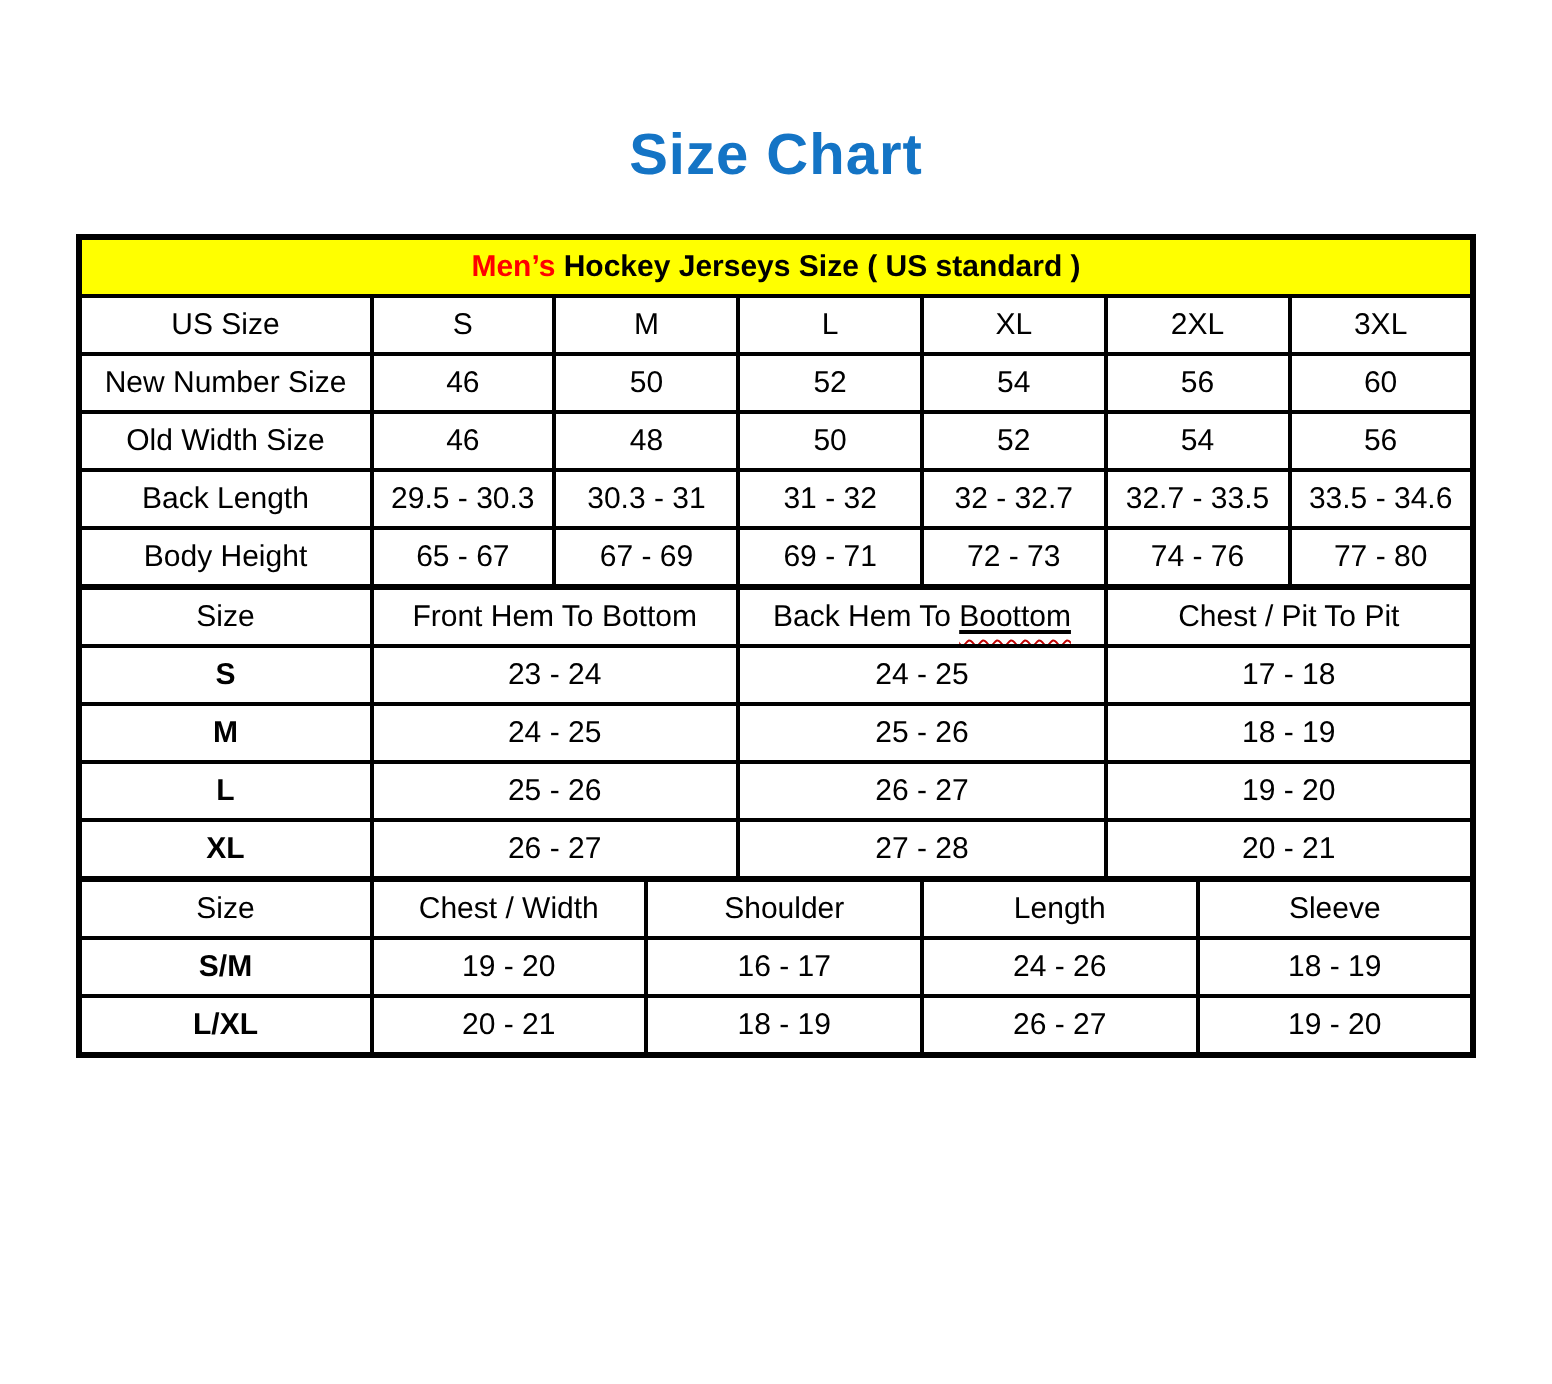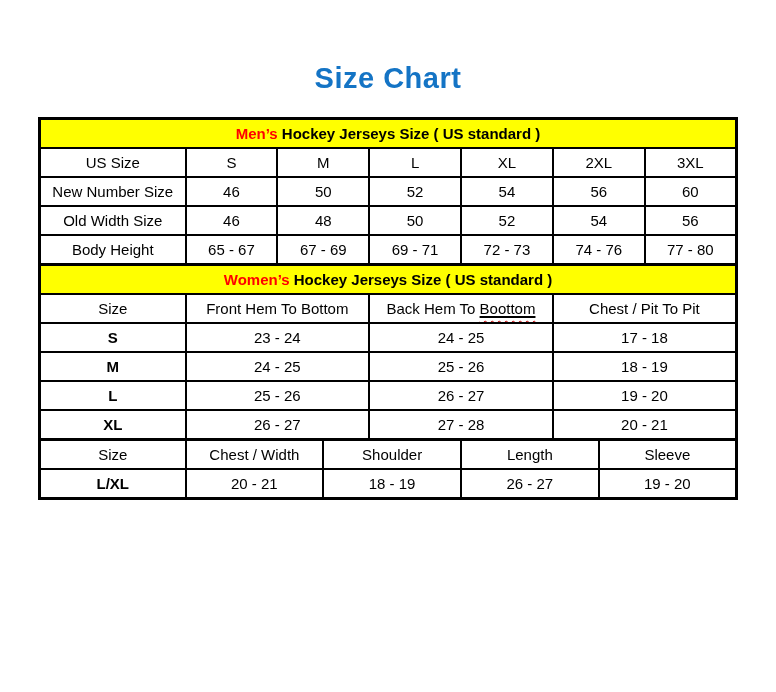--- a/index.html
+++ b/index.html
@@ -118,43 +118,49 @@
         <tr>
           <td class="row-label">Old Width Size</td>
           <td class="data-cell">46</td>
           <td class="data-cell">48</td>
           <td class="data-cell">50</td>
           <td class="data-cell">52</td>
           <td class="data-cell">54</td>
           <td class="data-cell">56</td>
         </tr>
         <tr>
+          <td class="row-label">Back Length</td>
+          <td class="data-cell">29.5 - 30.3</td>
+          <td class="data-cell">30.3 - 31</td>
+          <td class="data-cell">31 - 32</td>
+          <td class="data-cell">32 - 32.7</td>
+          <td class="data-cell">32.7 - 33.5</td>
+          <td class="data-cell">33.5 - 34.6</td>
+        </tr>
+        <tr>
           <td class="row-label">Body Height</td>
           <td class="data-cell">65 - 67</td>
           <td class="data-cell">67 - 69</td>
           <td class="data-cell">69 - 71</td>
           <td class="data-cell">72 - 73</td>
           <td class="data-cell">74 - 76</td>
           <td class="data-cell">77 - 80</td>
         </tr>
       </tbody>
     </table>
 
     <table class="size-table">
       <colgroup>
           <col class="label-col">
           <col>
           <col>
           <col>
         </colgroup>
       <tbody>
         <tr>
-          <td colspan="4" class="band-cell"><span class="band-accent">Women’s</span><span> Hockey Jerseys Size ( US standard )</span></td>
-        </tr>
-        <tr>
           <th class="col-head">Size</th>
           <th class="col-head">Front Hem To Bottom</th>
           <th class="col-head"><span>Back Hem To </span><span class="misspelled-outer"><span class="misspelled-inner">Boottom</span></span></th>
           <th class="col-head">Chest / Pit To Pit</th>
         </tr>
         <tr>
           <td class="row-label-bold">S</td>
           <td class="data-cell">23 - 24</td>
           <td class="data-cell">24 - 25</td>
           <td class="data-cell">17 - 18</td>
@@ -190,20 +196,27 @@
         </colgroup>
       <tbody>
         <tr>
           <th class="col-head">Size</th>
           <th class="col-head">Chest / Width</th>
           <th class="col-head">Shoulder</th>
           <th class="col-head">Length</th>
           <th class="col-head">Sleeve</th>
         </tr>
         <tr>
+          <td class="row-label-bold">S/M</td>
+          <td class="data-cell">19 - 20</td>
+          <td class="data-cell">16 - 17</td>
+          <td class="data-cell">24 - 26</td>
+          <td class="data-cell">18 - 19</td>
+        </tr>
+        <tr>
           <td class="row-label-bold">L/XL</td>
           <td class="data-cell">20 - 21</td>
           <td class="data-cell">18 - 19</td>
           <td class="data-cell">26 - 27</td>
           <td class="data-cell">19 - 20</td>
         </tr>
       </tbody>
     </table>
 
   </div>

